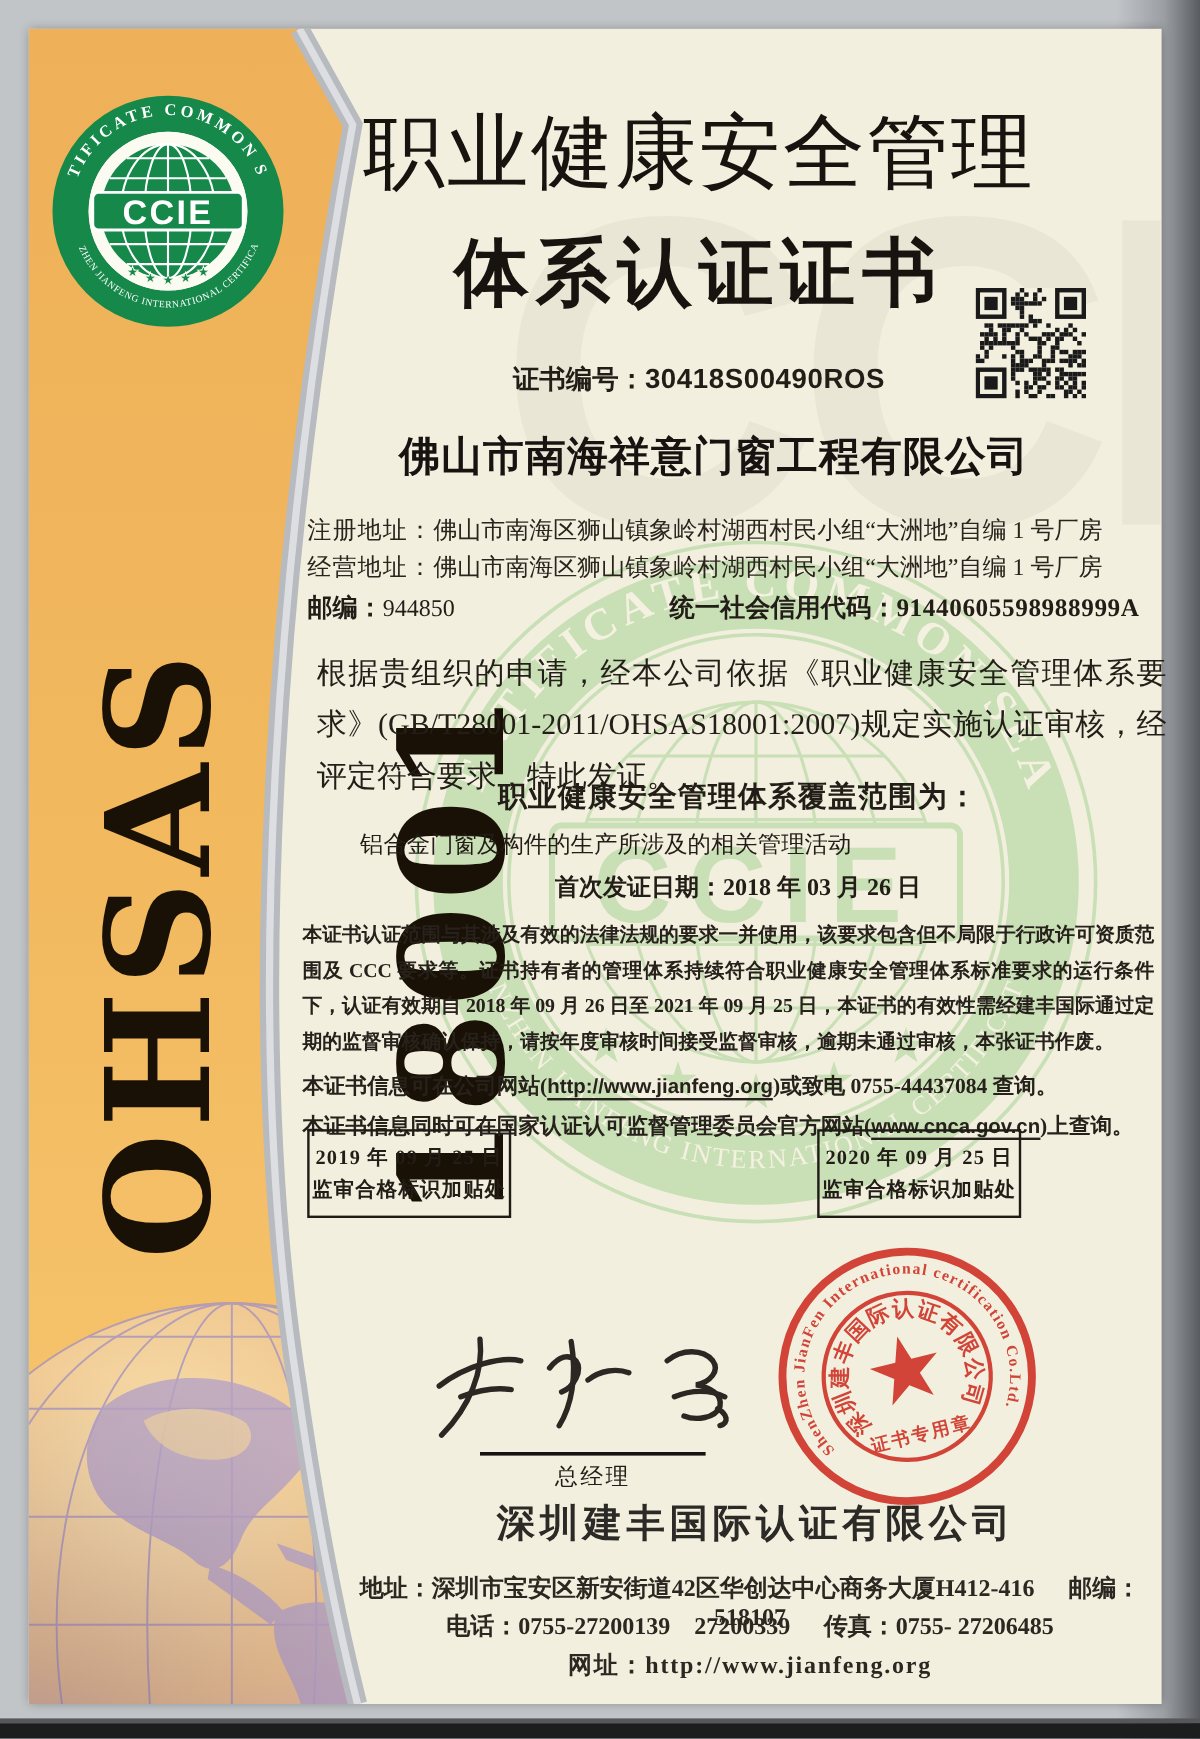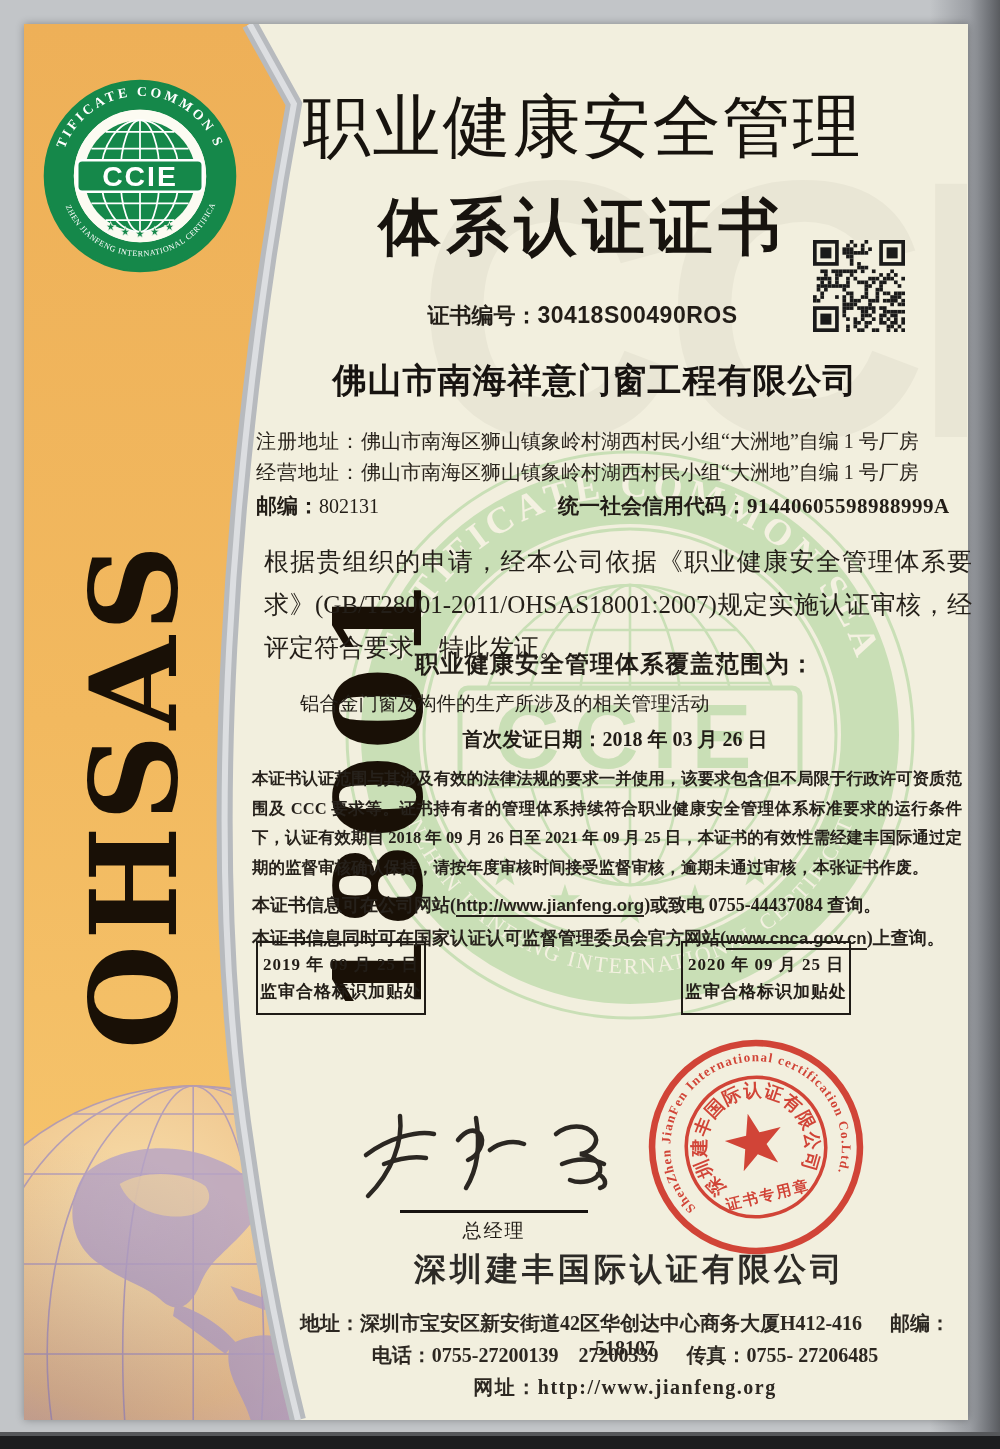--- a/index.html
+++ b/index.html
@@ -407,21 +407,21 @@
 
     <div class="company">佛山市南海祥意门窗工程有限公司</div>
 
     <div class="row" style="top:428px">
       <span class="lbl">注册地址：</span><span>佛山市南海区狮山镇象岭村湖西村民小组“大洲地”自编 1 号厂房</span>
     </div>
     <div class="row" style="top:459px">
       <span class="lbl">经营地址：</span><span>佛山市南海区狮山镇象岭村湖西村民小组“大洲地”自编 1 号厂房</span>
     </div>
     <div class="row-post">
-      <span class="plbl">邮编：</span><span>802131</span>
+      <span class="plbl">邮编：</span><span>944850</span>
       <span class="credit">
         <span class="clbl">统一社会信用代码：</span><span class="cval">91440605598988999A</span>
       </span>
     </div>
 
     <div class="grant">根据贵组织的申请，经本公司依据《职业健康安全管理体系要求》(GB/T28001-2011/OHSAS18001:2007)规定实施认证审核，经评定符合要求，特此发证。</div>
 
     <div class="scope-head">职业健康安全管理体系覆盖范围为：</div>
     <div class="scope-line">铝合金门窗及构件的生产所涉及的相关管理活动</div>
     <div class="issue-date">首次发证日期：2018 年 03 月 26 日</div>

